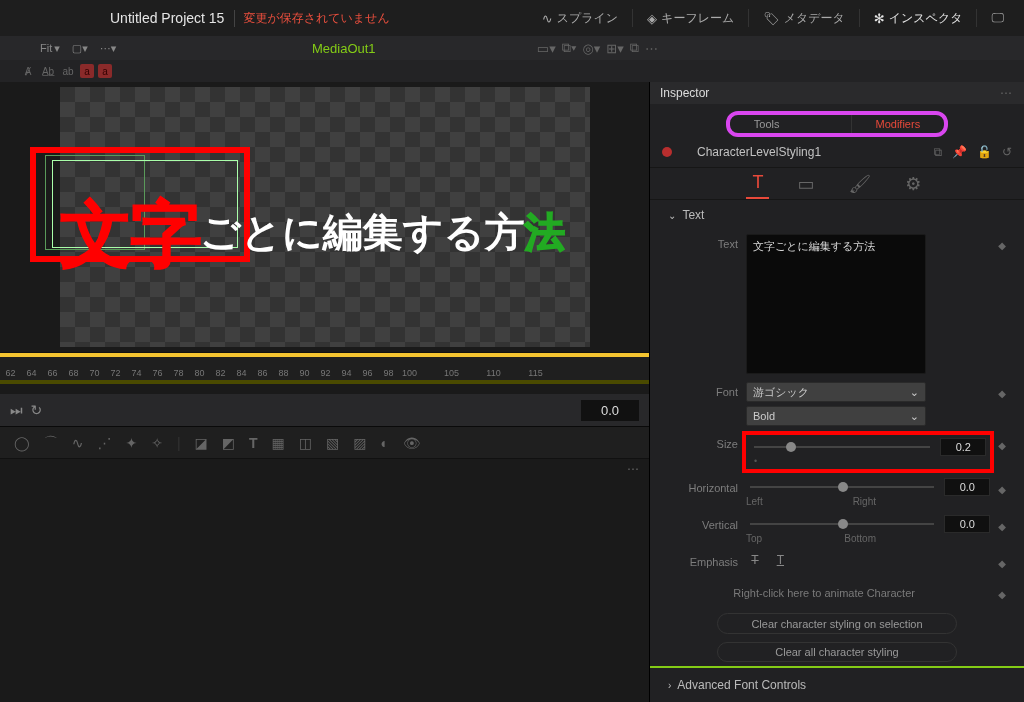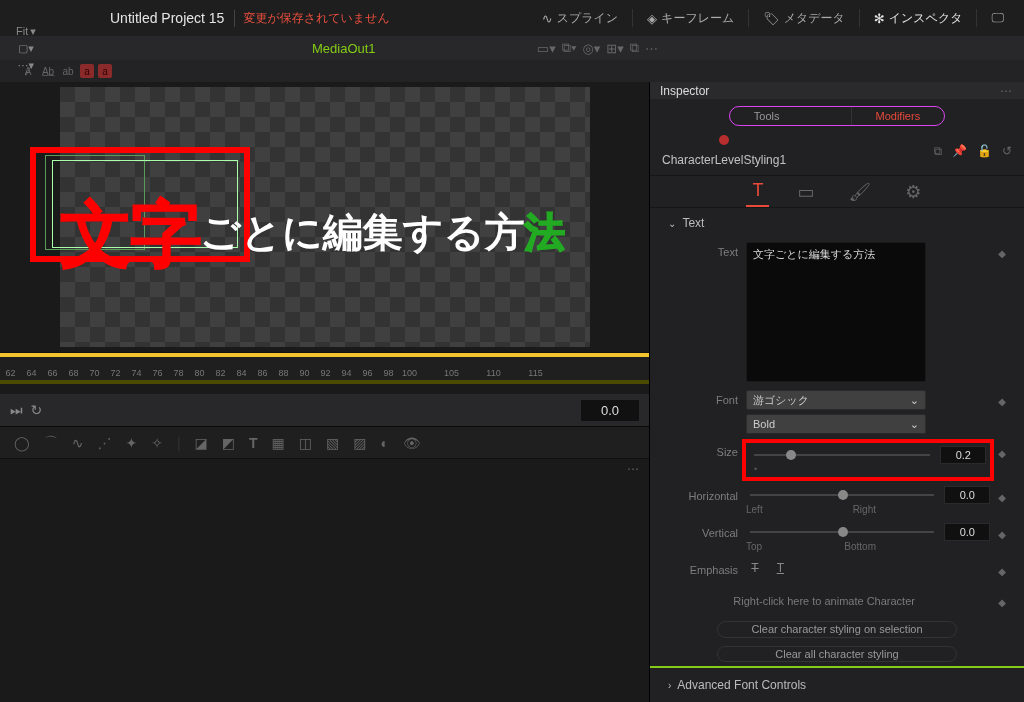--- a/index.html
+++ b/index.html
@@ -37,21 +37,21 @@
 .vsep { width:1px; height:18px; background:#333; }
 
 
 .viewer-header {
   height: 24px;
   background: #28282a;
   display: flex;
   align-items: center;
   position: relative;
 }
-.vh-left { display: flex; align-items: center; gap: 4px; padding-left: 12px; flex-direction: column;}
+.vh-left { display: flex; align-items: center; gap: 4px; padding-left: 36px;}
 .vh-item { color:#888; font-size:11px; padding: 0 4px; display:flex; align-items:center; gap:2px;}
 .vh-center { position:absolute; left:50%; transform:translateX(-200px); color:#84cc16; font-size:13px;}
 .vh-right { position:absolute; right: 364px; display:flex; align-items:center; gap:6px;}
 .vh-right span { color:#666; font-size:13px;}
 
 
 .toolbar-row {
   height: 22px;
   background: #232325;
   display:flex; align-items:center; gap:4px;
@@ -145,31 +145,31 @@
 .insp-head {
   height:24px; background:#2a2a2c;
   display:flex; align-items:center; justify-content:space-between;
   padding: 0 10px;
 }
 .insp-head .t { font-size:12px; color:#ddd;}
 .insp-tabs {
   height: 30px; display:flex; justify-content:center; align-items:center;
   margin-top:6px;
 }
-.insp-tabs-inner { display:flex; border:1px solid #d946ef; border-radius:12px; overflow:hidden;gap:47px;}
+.insp-tabs-inner { display:flex; border:4px solid #d946ef; border-radius:12px; overflow:hidden;gap:47px;}
 .insp-tab { padding:3px 24px; font-size:11px; color:#999;}
 .insp-tab.active { color:#e8493a;}
 .insp-tab.sep { border-left:1px solid #333;}
 
 .node-row {
   display:flex; align-items:center; justify-content:space-between;
   padding: 8px 12px;
   border-bottom:1px solid #161616;
 }
-.node-left { display:flex; align-items:center; gap:8px;flex-direction:column;}
+.node-left { display:flex; align-items:center; gap:25px;}
 .reddot { width:10px; height:10px; border-radius:50%; background:#b82e2e;}
 .node-right { display:flex; gap:10px; color:#666; font-size:12px;}
 
 .prop-tabs { height:34px; display:flex; align-items:center; justify-content:center; gap:22px; }
 .prop-tab { color:#666; font-size:18px; padding:4px 6px;}
 .prop-tab.active { color:#e8493a; border-bottom:2px solid #e8493a;}
 
 .section-head { display:flex; align-items:center; gap:6px; padding: 8px 18px; color:#bbb; font-size:12px; border-top:1px solid #161616;}
 .section-head .chev { font-size:10px;}
 

